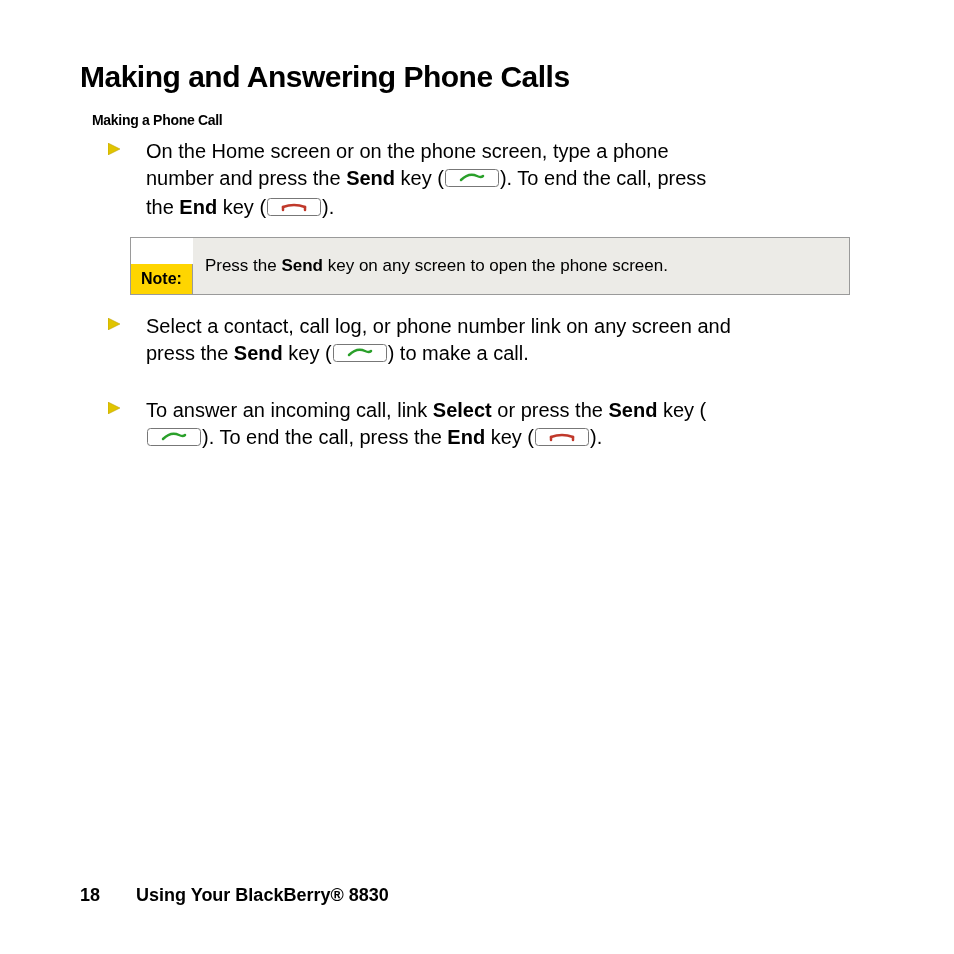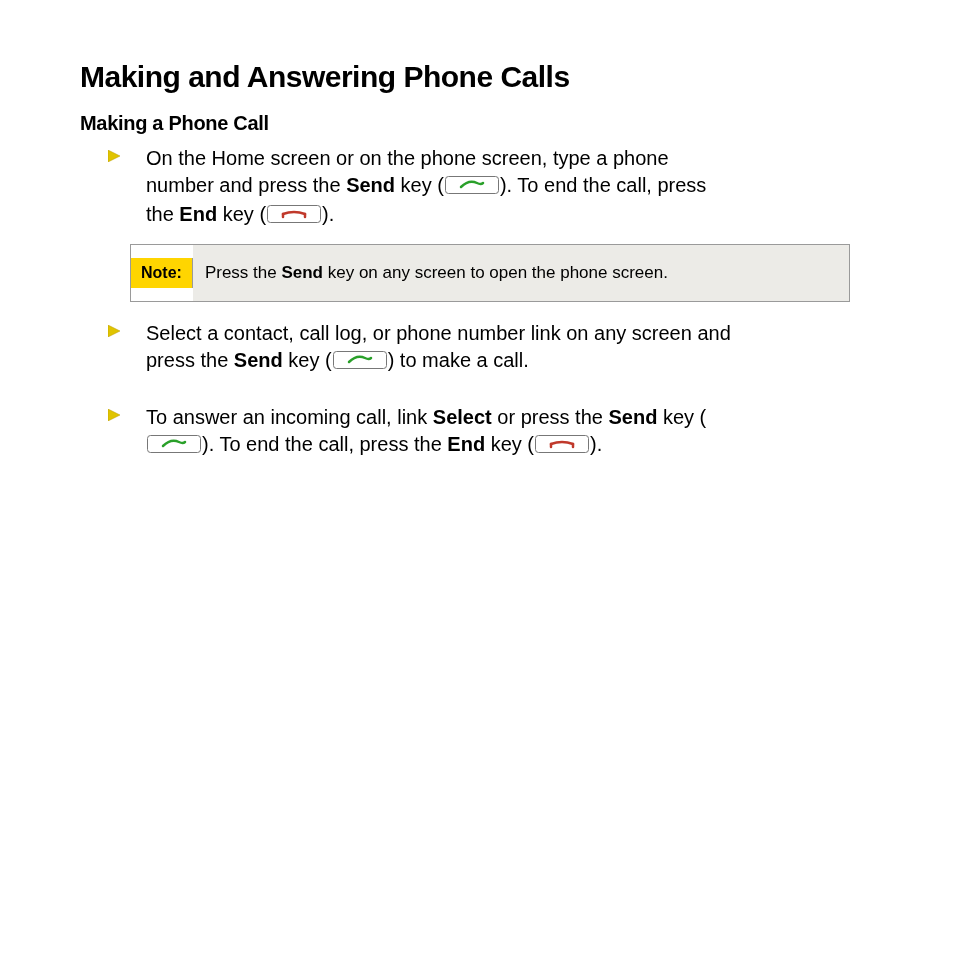--- a/index.html
+++ b/index.html
@@ -19,23 +19,23 @@
     padding: 60px 80px 0 80px;
     border-radius: 16px;
   }
   h1.page-title {
     font-size: 30px;
     font-weight: 700;
     margin: 0 0 18px 0;
     letter-spacing: -0.5px;
   }
   h2.section-title {
-    font-size: 20px;
+    font-size: 14px;
     font-weight: 700;
-    margin: 0 0 10px 0;
+    margin: 0 0 10px 12px;
     letter-spacing: -0.3px;
   }
   .bullet-block {
     display: flex;
     margin: 0 0 14px 28px;
     justify-content: space-between;
   }
   .bullet-marker {
     flex: 0 0 auto;
     width: 16px;
@@ -52,21 +52,21 @@
     display: inline-block;
     vertical-align: -2px;
     margin: 0 1px;
   }
   .note-box {
     display: flex;
     width: 720px;
     margin: 10px 0 18px 50px;
     border: 1px solid #9a9a9a;
     box-sizing: border-box;
-    align-items: center;
+    align-items: flex-end;
   }
   .note-label {
     background: #ffd500;
     font-weight: 700;
     font-size: 16px;
     padding: 6px 10px;
     border-right: 1px solid #9a9a9a;
     display: flex;
     align-items: center;
     white-space: nowrap;
@@ -155,14 +155,17 @@
             <path d="M16 11 Q24 3 32 7 Q36 9 38 7" fill="none" stroke="#2aa02a" stroke-width="2.5" stroke-linecap="round"></path>
           </svg></span><span>). To end the call, press the </span><strong>End</strong><span> key (</span><span class="key-icon"><svg width="54" height="18" viewBox="0 0 54 18">
             <rect x="0.5" y="0.5" width="53" height="17" rx="3" ry="3" fill="#fff" stroke="#777" stroke-width="1"></rect>
             <path d="M16 9 Q27 5 38 9" fill="none" stroke="#c0392b" stroke-width="2.5" stroke-linecap="round"></path>
             <line x1="16" y1="9" x2="16" y2="12" stroke="#c0392b" stroke-width="2.5" stroke-linecap="round"></line>
             <line x1="38" y1="9" x2="38" y2="12" stroke="#c0392b" stroke-width="2.5" stroke-linecap="round"></line>
           </svg></span><span>).</span>
     </span>
   </div>
 
+  <div class="footer">
+    <span class="footer-pagenum">18</span><span>Using Your BlackBerry® 8830</span>
+  </div>
 
 </div>
 
 </body></html>

